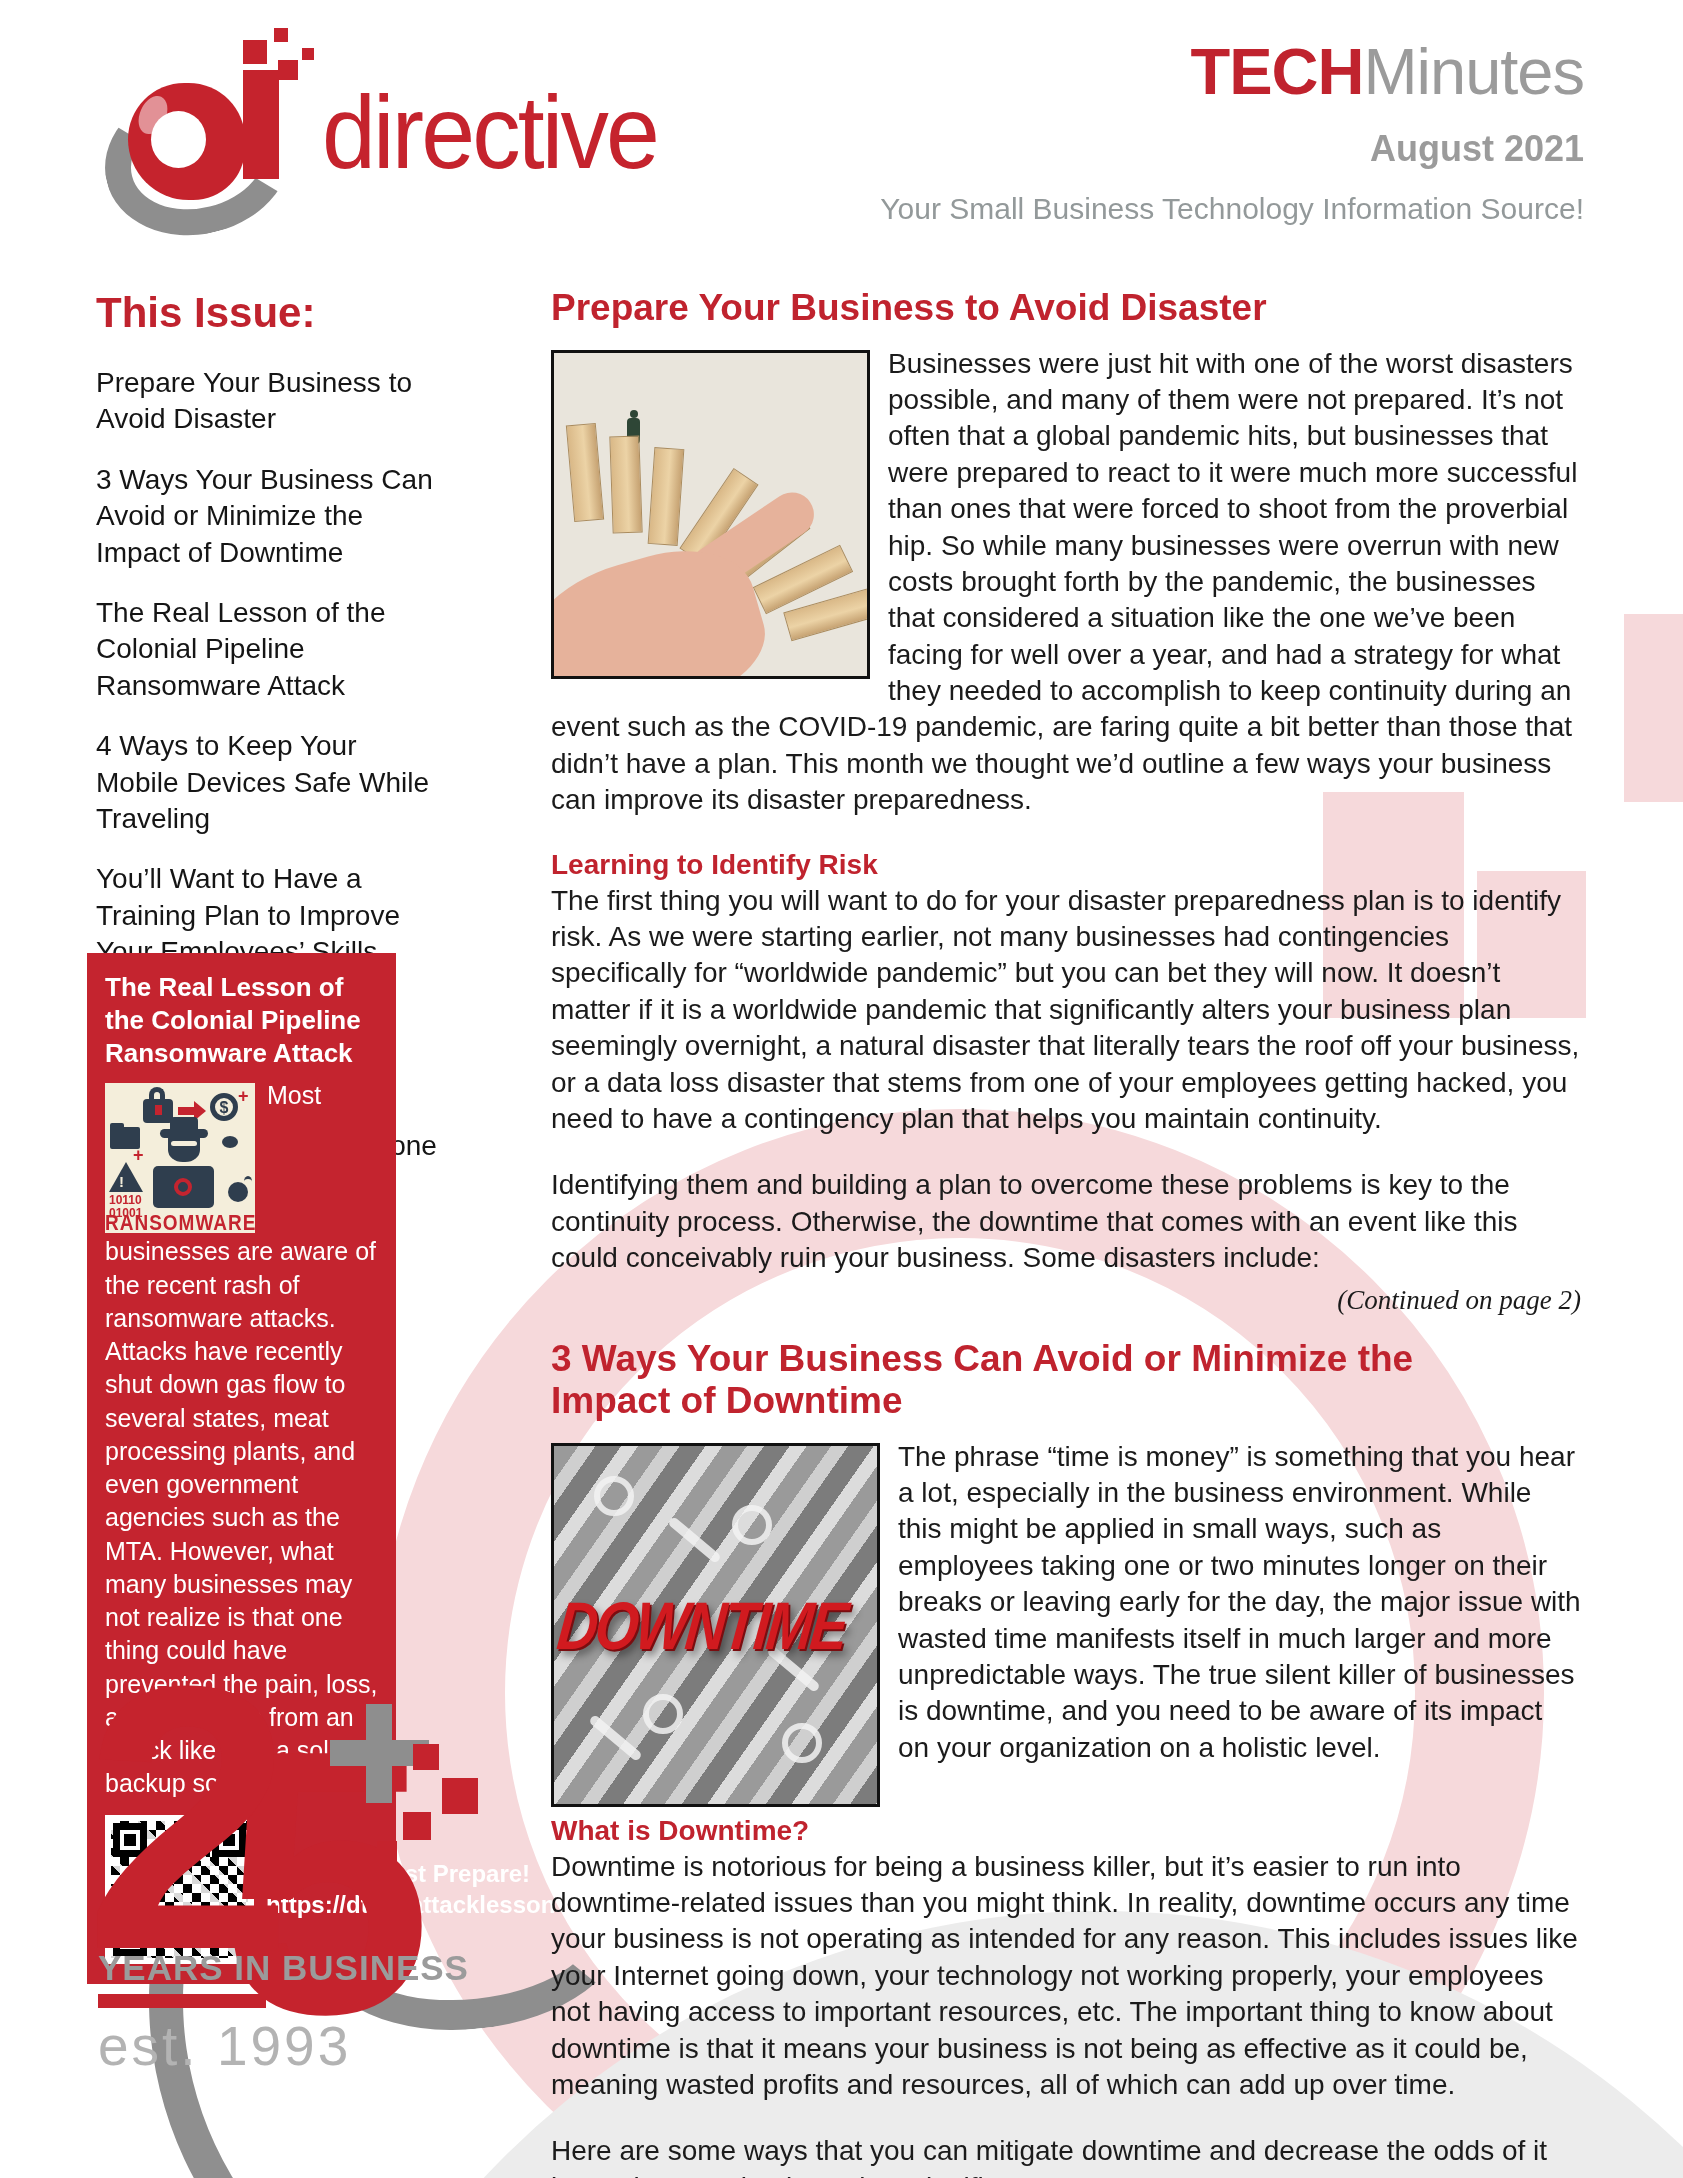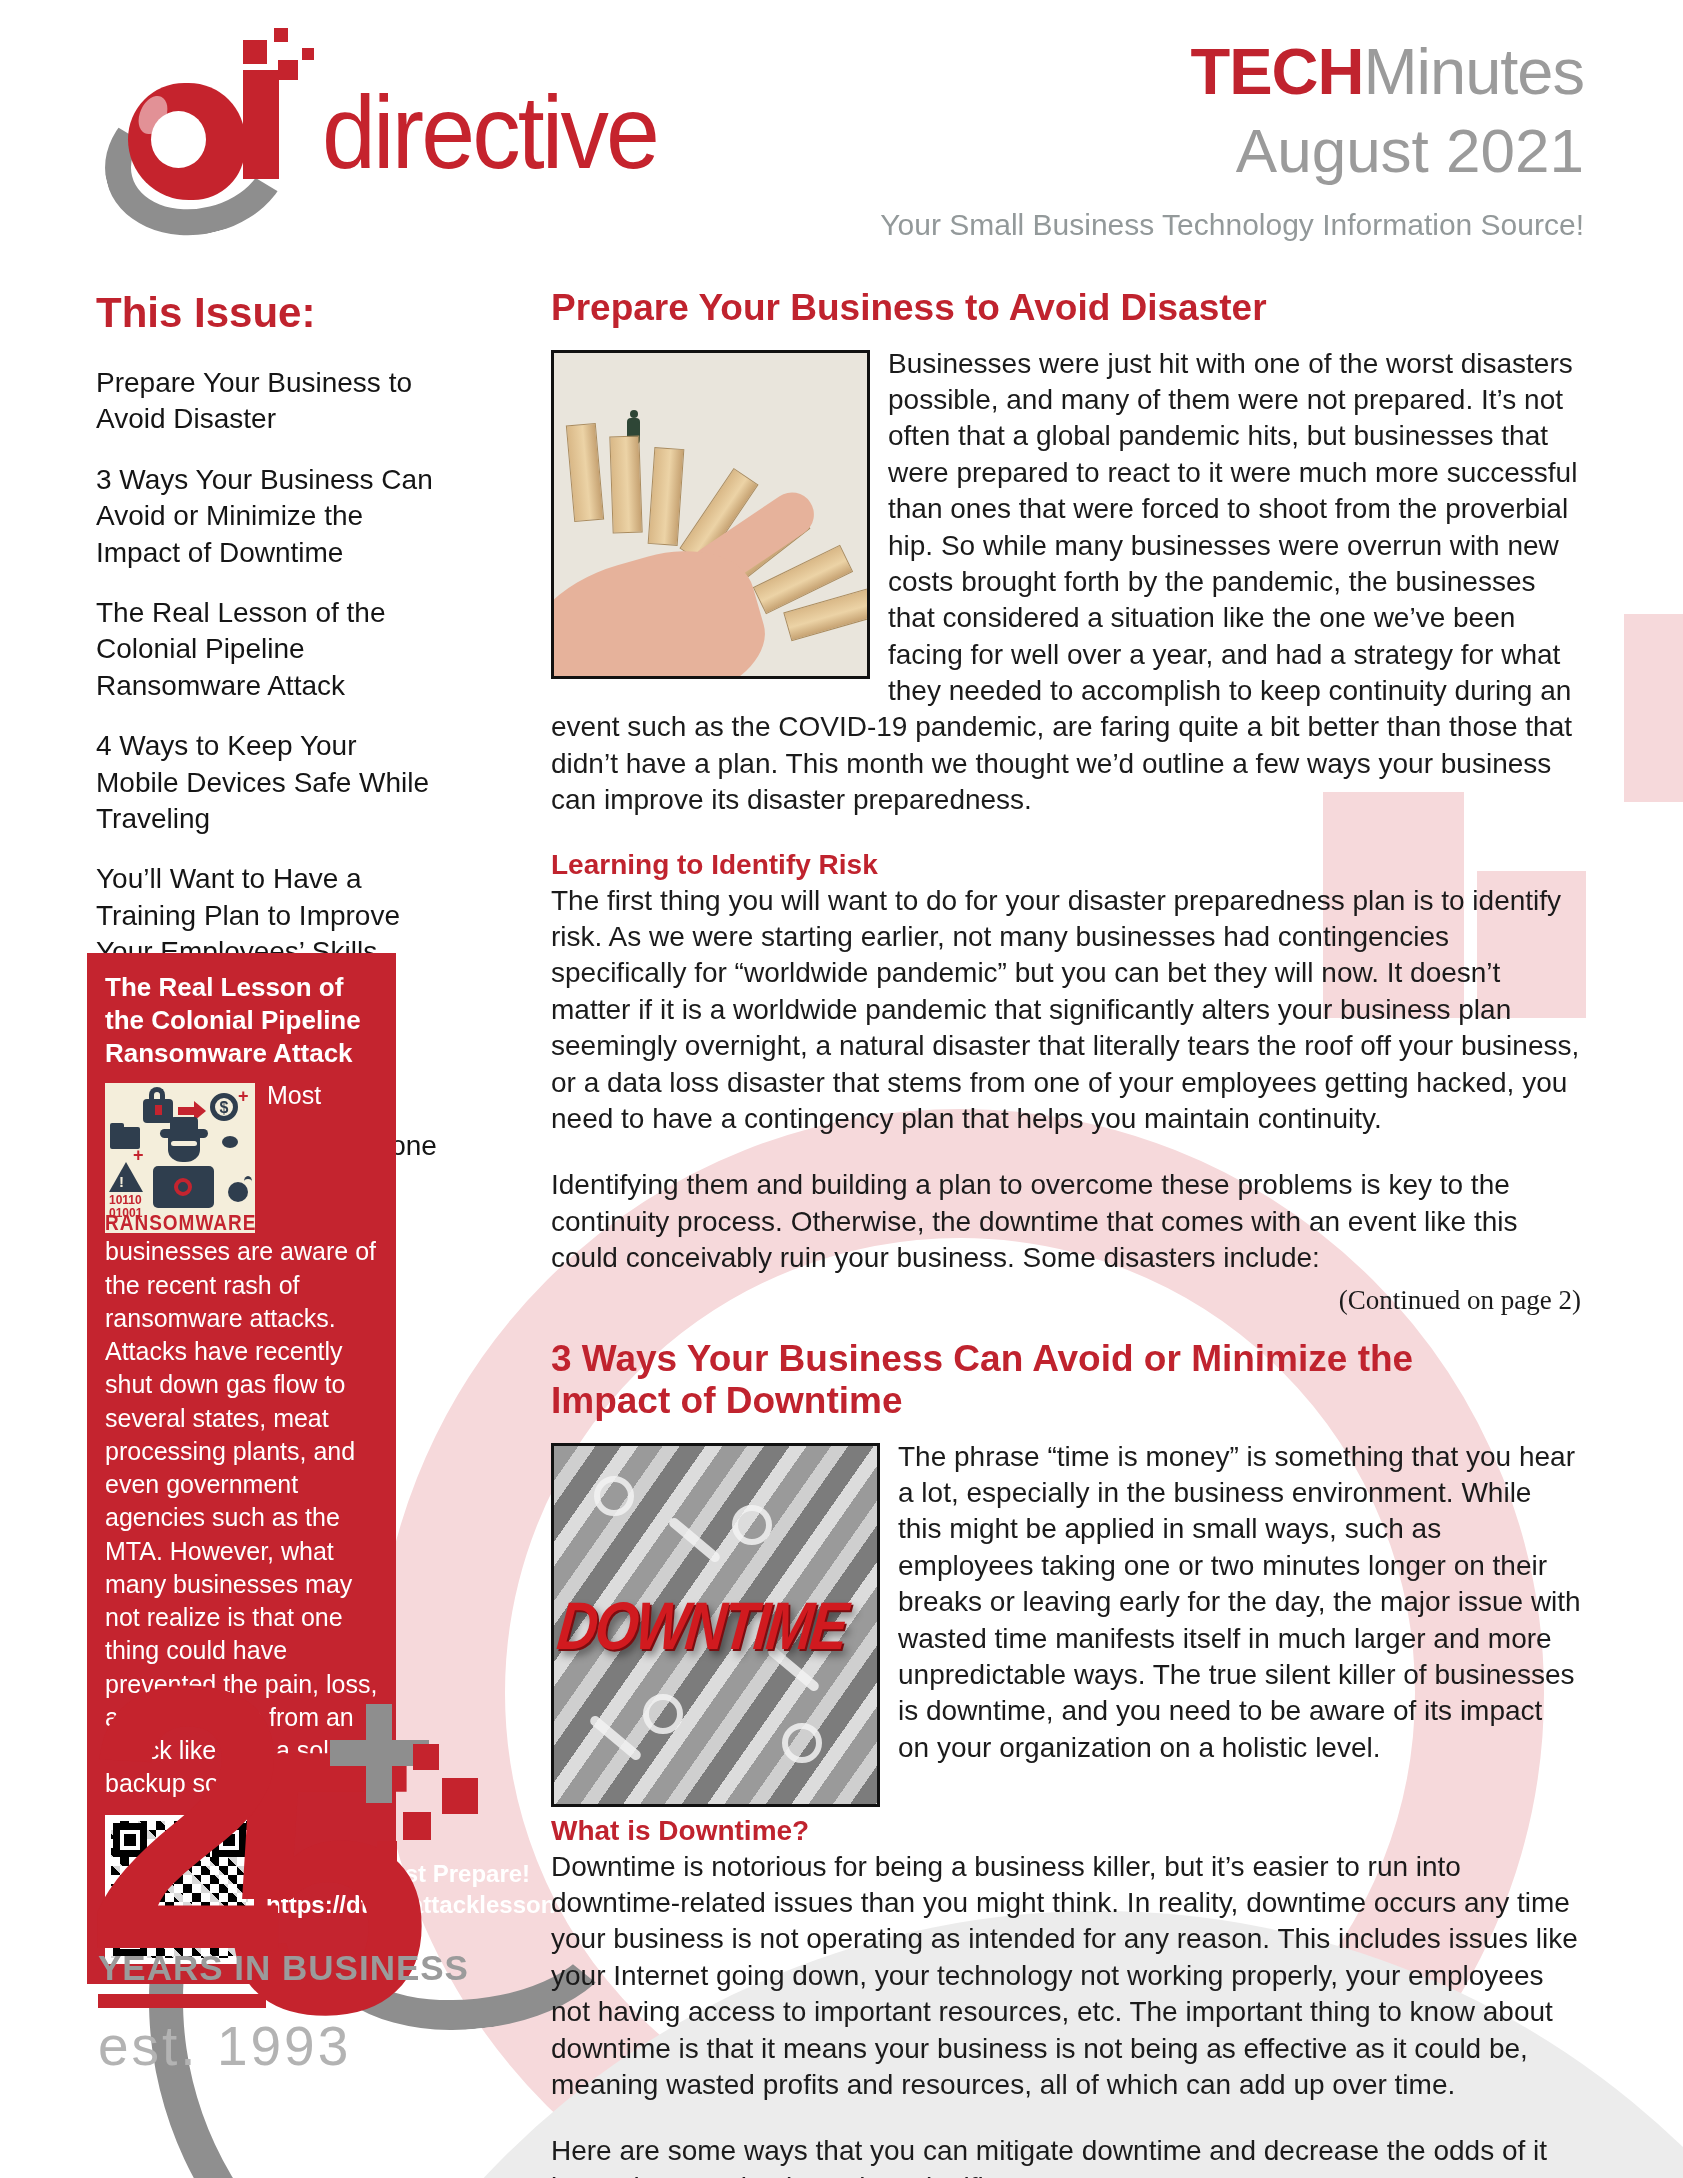--- a/index.html
+++ b/index.html
@@ -35,21 +35,21 @@
   .lsq1{left:149px;top:14px;width:24px;height:24px;}
   .lsq2{left:184px;top:34px;width:20px;height:20px;}
   .lsq3{left:180px;top:2px;width:14px;height:14px;}
   .lsq4{left:208px;top:22px;width:12px;height:12px;}
   .logo-word{position:absolute;left:228px;top:48px;font-size:103px;color:#c5232d;
              letter-spacing:-3px;transform:scaleX(.94);transform-origin:left;}
   .masthead{left:auto;right:99px;top:34px;width:752px;text-align:right;}
   .mh-title{font-size:65px;letter-spacing:-1px;}
   .mh-tech{color:#c0232e;font-weight:bold;text-align:center;}
   .mh-min{color:#9b9b9b;font-weight:normal;}
-  .mh-date{font-size:62px;font-weight:normal;color:#9b9b9b;margin-top:6px;}
+  .mh-date{font-size:36px;font-weight:bold;color:#9b9b9b;margin-top:19px;}
   .mh-tag{font-size:30px;color:#93999a;margin-top:22px;}
 
   
   .sidebar{left:96px;top:289px;width:348px;}
   .sb-title{font-size:42px;font-weight:bold;color:#c0232e;margin:0 0 28px 0;}
   .sb-item{font-size:28px;line-height:1.3;margin:0 0 24px 0;color:#151515;}
 
   
   .feature{left:87px;top:953px;width:309px;box-sizing:border-box;background:#c4242f;color:#fff;
            padding:18px 18px 20px 18px;}
@@ -115,21 +115,21 @@
   .bg-years{left:4px;top:265px;font-size:35px;font-weight:bold;color:#9b9b9b;letter-spacing:1px;white-space:nowrap;}
   .bg-bar{left:4px;top:311px;width:168px;height:14px;background:#c5232d;}
   .bg-est{left:4px;top:331px;font-size:55px;color:#b3b3b3;letter-spacing:3px;}
 
   
   .main{left:551px;top:287px;width:1030px;}
   .a-title{font-size:37px;font-weight:bold;color:#c0232e;margin:0 0 16px 0;line-height:1.15;}
   .a2-title{width:990px;margin-top:6px;}
   .para{font-size:28px;line-height:1.3;margin:0 0 30px 0;}
   .subhead{font-size:28px;font-weight:bold;color:#c0232e;margin:0 0 2px 0;}
-  .continued{font-family:"Liberation Serif",serif;font-size:27px;
+  .continued{font-family:"Liberation Serif",serif;font-style:italic;font-size:27px;
              text-align:right;margin:0 0 22px 0;}
   .fig{float:left;box-sizing:border-box;border:3px solid #111;margin:4px 18px 8px 0;position:relative;overflow:hidden;}
   .fig1{width:319px;height:329px;background:#e9e5dc;}
   .fig1 div{position:absolute;}
   .man-body{left:73px;top:65px;width:13px;height:26px;background:#2e4636;border-radius:4px;}
   .man-head{left:76px;top:57px;width:8px;height:8px;background:#2e4636;border-radius:50%;}
   .domino{background:linear-gradient(90deg,#d9b887,#ecd3a6 55%,#c6a272);border:1px solid #ab8c5e;width:28px;height:95px;}
   .dm1{left:16px;top:71px;transform:rotate(-5deg);}
   .dm2{left:57px;top:83px;transform:rotate(-2deg);}
   .dm3{left:97px;top:95px;transform:rotate(4deg);}

